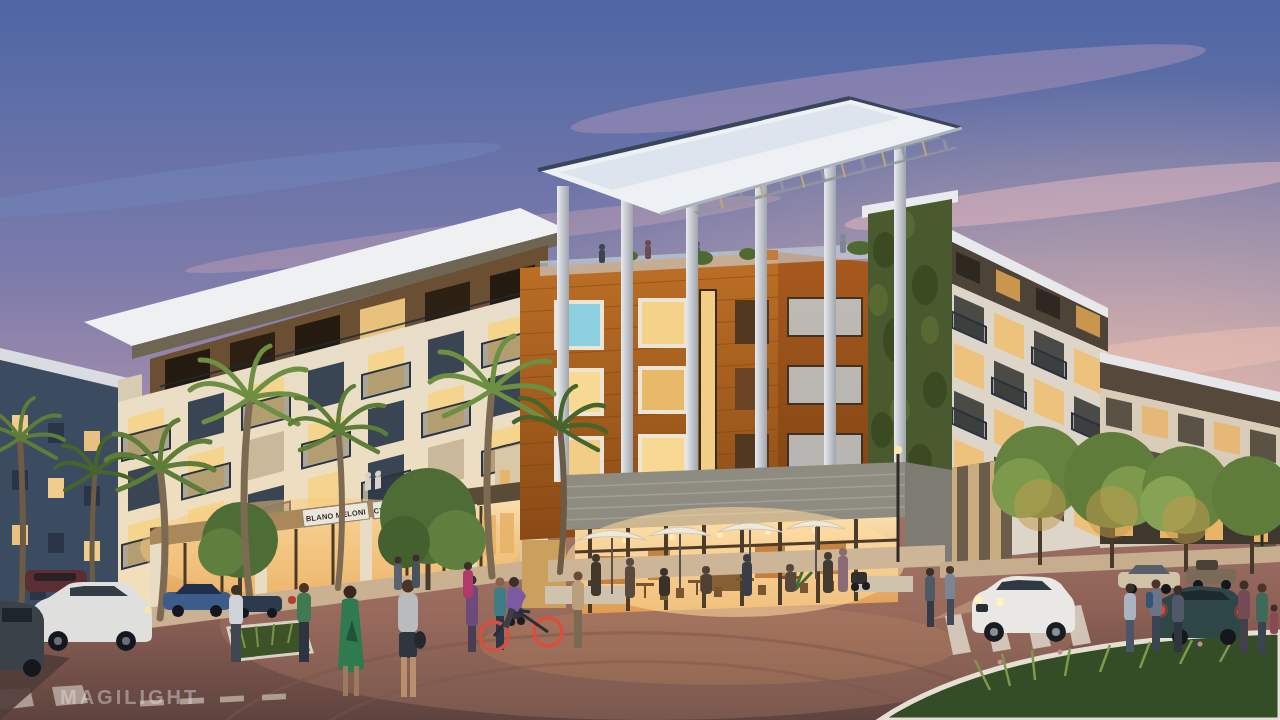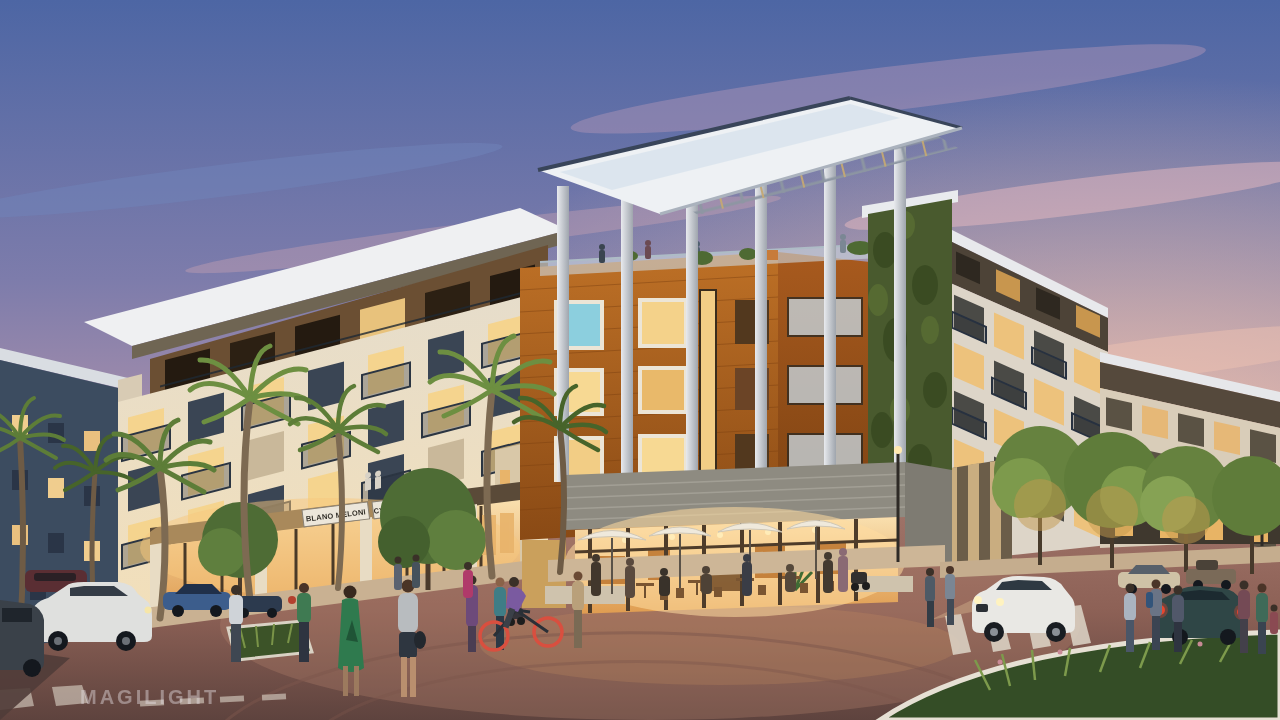--- a/index.html
+++ b/index.html
@@ -1,20 +1,20 @@
 <!DOCTYPE html>
 <html><head>
 <meta charset="utf-8">
 <style>
   html,body{margin:0;padding:0;background:#222;}
   .stage{position:relative;width:1280px;height:720px;overflow:hidden;
          font-family:"Liberation Sans",sans-serif;}
   .stage svg{position:absolute;left:0;top:0;display:block;}
   .watermark{position:absolute;left:60px;top:686px;font-size:20px;font-weight:bold;
-             letter-spacing:3px;color:rgba(235,230,235,0.42);user-select:none;margin-left:20px;}
+             letter-spacing:3px;color:rgba(235,230,235,0.42);user-select:none;}
   .sign-text{font-size:7.5px;font-weight:bold;fill:#33302a;letter-spacing:.2px;}
 </style>
 </head>
 <body>
 
 <div class="stage">
 <svg width="1280" height="720" viewBox="0 0 1280 720">
   <defs>
     <linearGradient id="sky" x1="0" y1="0" x2="0" y2="1">
       <stop offset="0" stop-color="#4d66a4"></stop>

